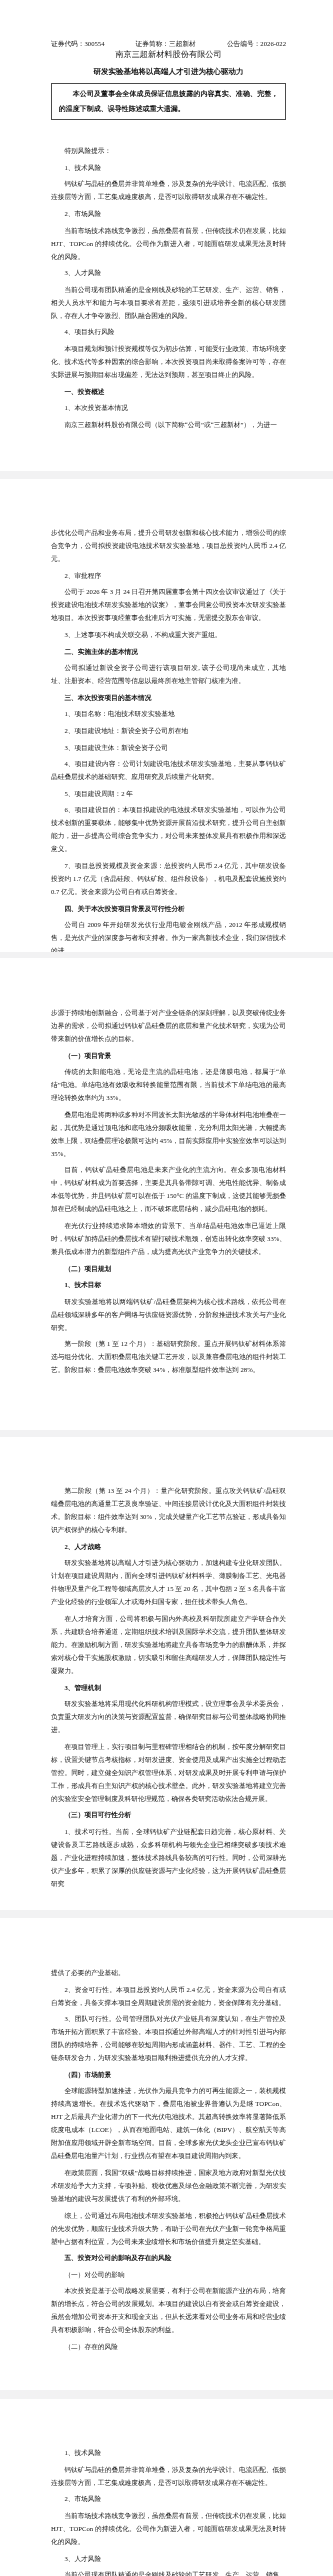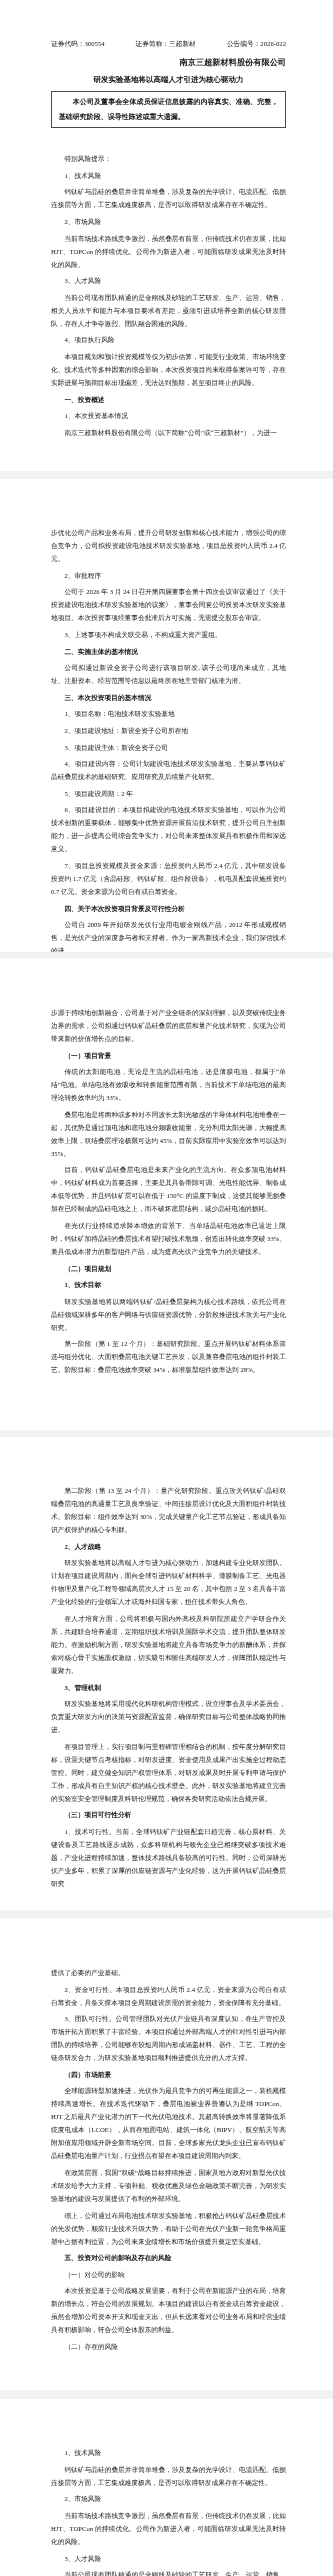--- a/index.html
+++ b/index.html
@@ -28,24 +28,24 @@
   .g4 { height: 8.8px; } .g5 { height: 8.2px; }
 
   .meta-row {
     display: flex;
     justify-content: space-between;
     font-size: 6.7px;
     line-height: 8.8px;
     white-space: nowrap;
   }
   .doc-title {
-    text-align: right;
-    font-weight: bold;
+    text-align: center;
+    font-weight: normal;
     font-size: 8.2px;
-    margin-top: 8px;
+    margin-top: 0;
   }
   .doc-subtitle {
     text-align: center;
     font-weight: bold;
     font-size: 7.5px;
     margin-top: 7.7px;
   }
   .box {
     border: 0.5px solid #4a4a4a;
     margin-top: 5.7px;
@@ -72,21 +72,21 @@
 
 <div class="doc">
     <div class="page pg1">
       <div class="meta-row">
         <span>证券代码：300554</span>
         <span>证券简称：三超新材</span>
         <span>公告编号：2026-022</span>
       </div>
       <div class="doc-title">南京三超新材料股份有限公司</div>
       <div class="doc-subtitle">研发实验基地将以高端人才引进为核心驱动力</div>
-      <div class="box">本公司及董事会全体成员保证信息披露的内容真实、准确、完整，基础研究阶段、误导性陈述或重大遗漏。</div>
+      <div class="box">本公司及董事会全体成员保证信息披露的内容真实、准确、完整，的温度下制成、误导性陈述或重大遗漏。</div>
       <div class="p">特别风险提示：</div>
       <div class="p">1、技术风险</div>
       <div class="p">钙钛矿与晶硅的叠层并非简单堆叠，涉及复杂的光学设计、电流匹配、低损连接层等方面，工艺集成难度极高，是否可以取得研发成果存在不确定性。</div>
       <div class="p">2、市场风险</div>
       <div class="p">当前市场技术路线竞争激烈，虽然叠层有前景，但传统技术仍在发展，比如 HJT、TOPCon 的持续优化。公司作为新进入者，可能面临研发成果无法及时转化的风险。</div>
       <div class="p">3、人才风险</div>
       <div class="p">当前公司现有团队精通的是金刚线及砂轮的工艺研发、生产、运营、销售，相关人员水平和能力与本项目要求有差距，亟须引进或培养全新的核心研发团队，存在人才争夺激烈、团队融合困难的风险。</div>
       <div class="p">4、项目执行风险</div>
       <div class="p">本项目规划和预计投资规模等仅为初步估算，可能受行业政策、市场环境变化、技术迭代等多种因素的综合影响，本次投资项目尚未取得备案许可等，存在实际进展与预期目标出现偏差，无法达到预期，甚至项目终止的风险。</div>
       <div class="p h">一、投资概述</div>

